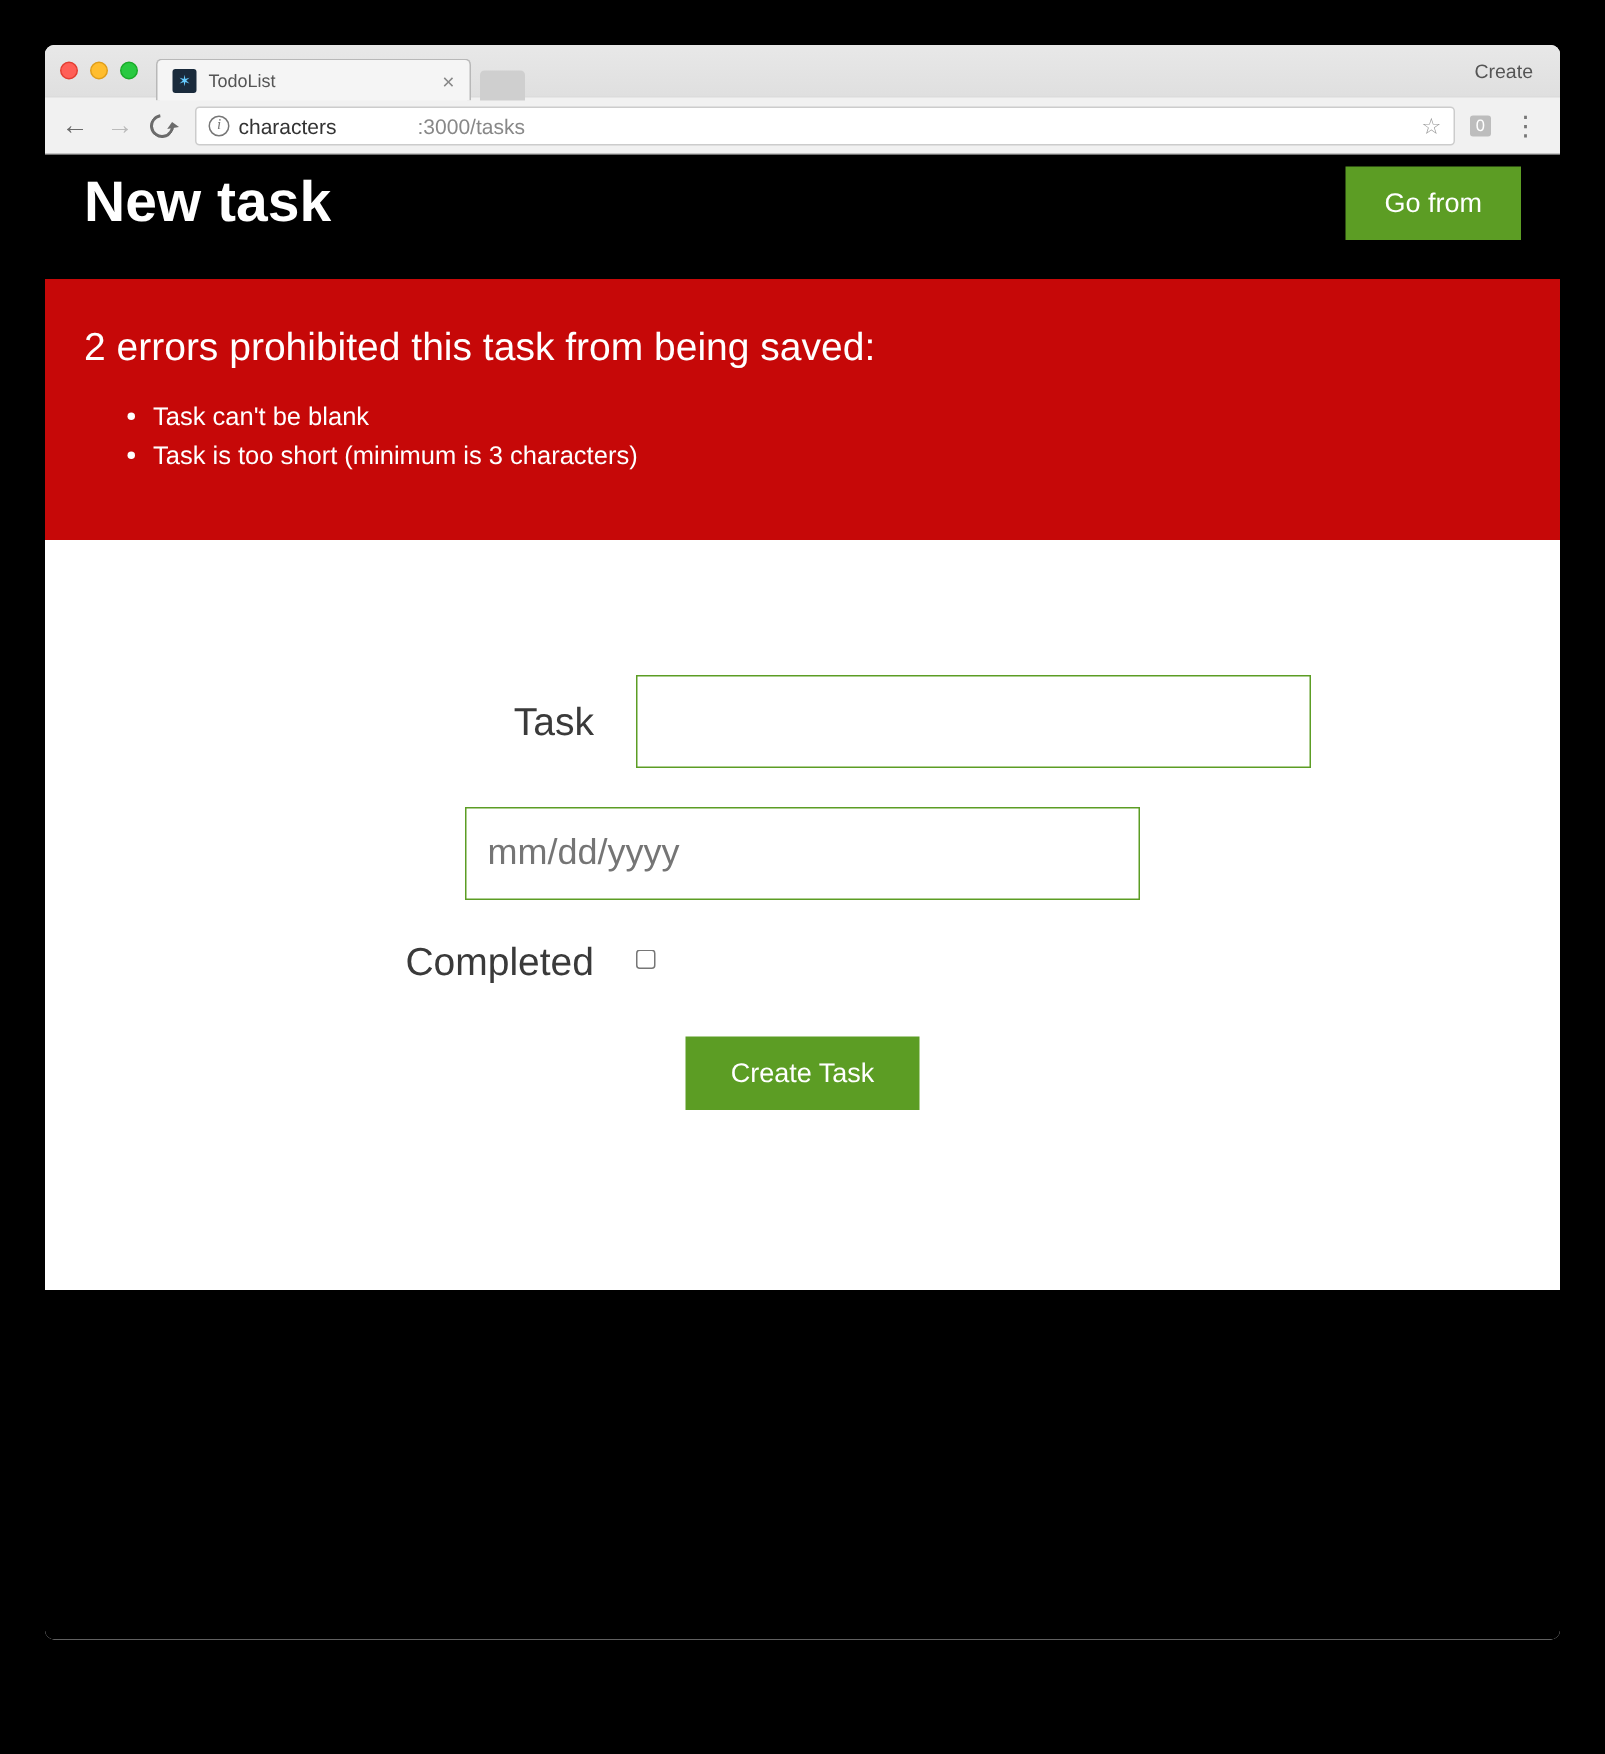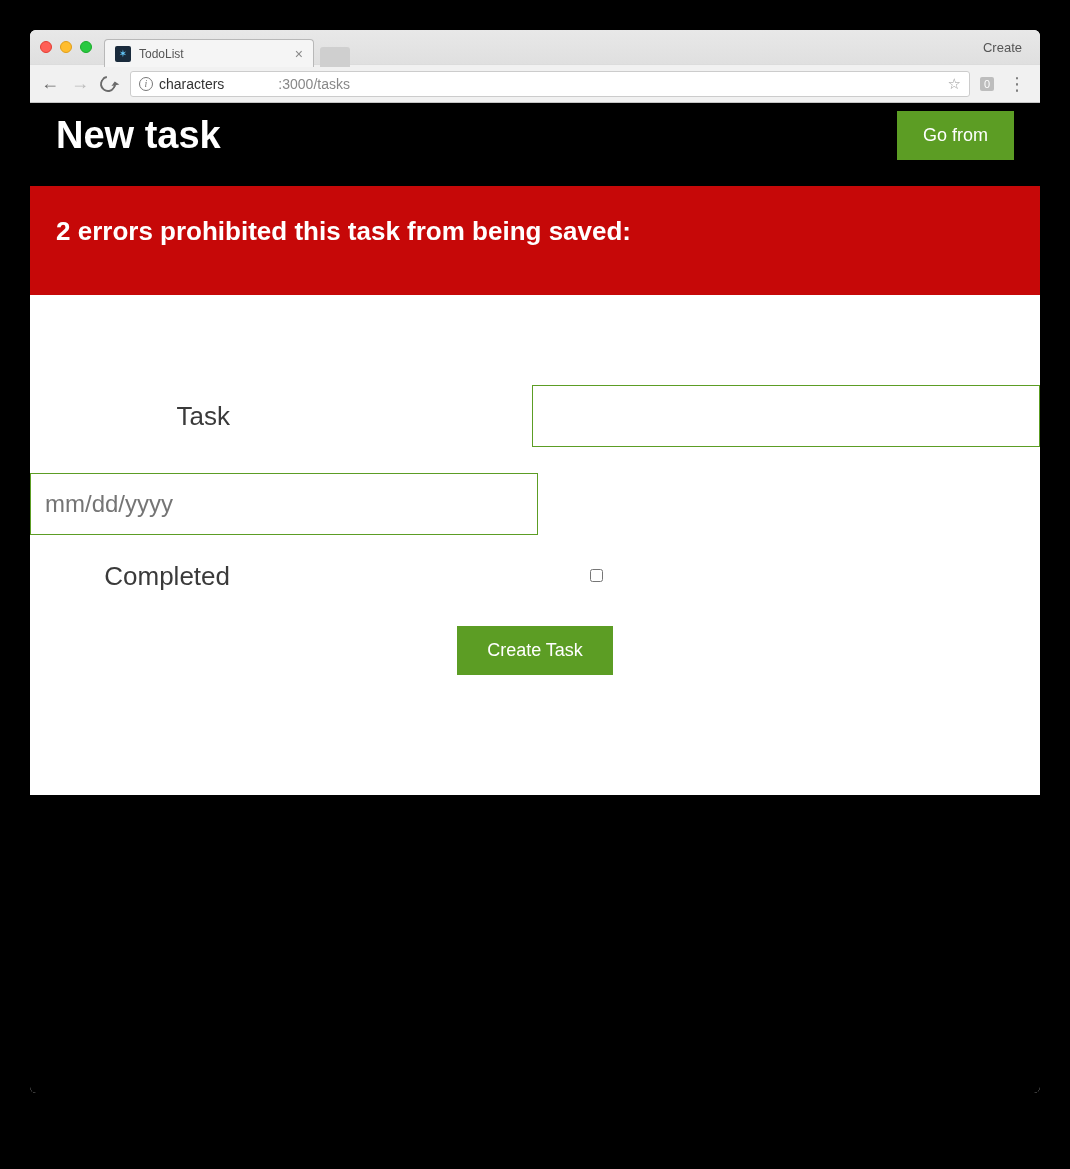--- a/index.html
+++ b/index.html
@@ -185,51 +185,51 @@
   }
   .btn-green { background: #5c9d24; }
 
   .error-panel {
     background: #c60808;
     color: #fff;
     padding: 30px 26px 40px;
   }
   .error-title {
     font-size: 26px;
-    font-weight: 700;
-    margin-bottom: 8px;
+    font-weight: 400;
+    margin-bottom: 21px;
   }
   .error-list {
     list-style: disc;
     padding-left: 46px;
     font-size: 17px;
     font-weight: 400;
   }
   .error-list li { margin-bottom: 6px; }
 
   .form-area {
     background: #fff;
     padding: 90px 0 120px;
   }
   .form-row {
     display: flex;
     align-items: center;
-    justify-content: space-between;
+    justify-content: center;
     margin-bottom: 26px;
     gap: 28px;
   }
   .form-label {
     text-align: right;
     font-size: 26px;
     color: #3a3a3a;
     width: 200px;
     font-weight: 400;
   }
   .ctl {
-    width: 508px;
+    width: 450px;
     border: 1px solid #5c9d24;
     font-size: 24px;
     padding: 16px 14px;
     font-family: inherit;
     color: #444;
     background: #fff;
   }
   textarea.ctl { height: 100px; resize: both; }
   .ctl-check-wrap {
     width: 450px;
@@ -287,20 +287,24 @@
 
   <div class="page">
 
     <div class="page-header">
       <h1 class="page-title">New task</h1>
       <button class="btn btn-green">Go from</button>
     </div>
 
     <div class="error-panel">
       <div class="error-title">2 errors prohibited this task from being saved:</div>
+      <ul class="error-list">
+        <li>Task can't be blank</li>
+        <li>Task is too short (minimum is 3 characters)</li>
+      </ul>
     </div>
 
     <div class="form-area">
 
       <div class="form-row">
         <label class="form-label">Task</label>
         <input class="ctl" type="text" value="" style="">
       </div>
 
 

